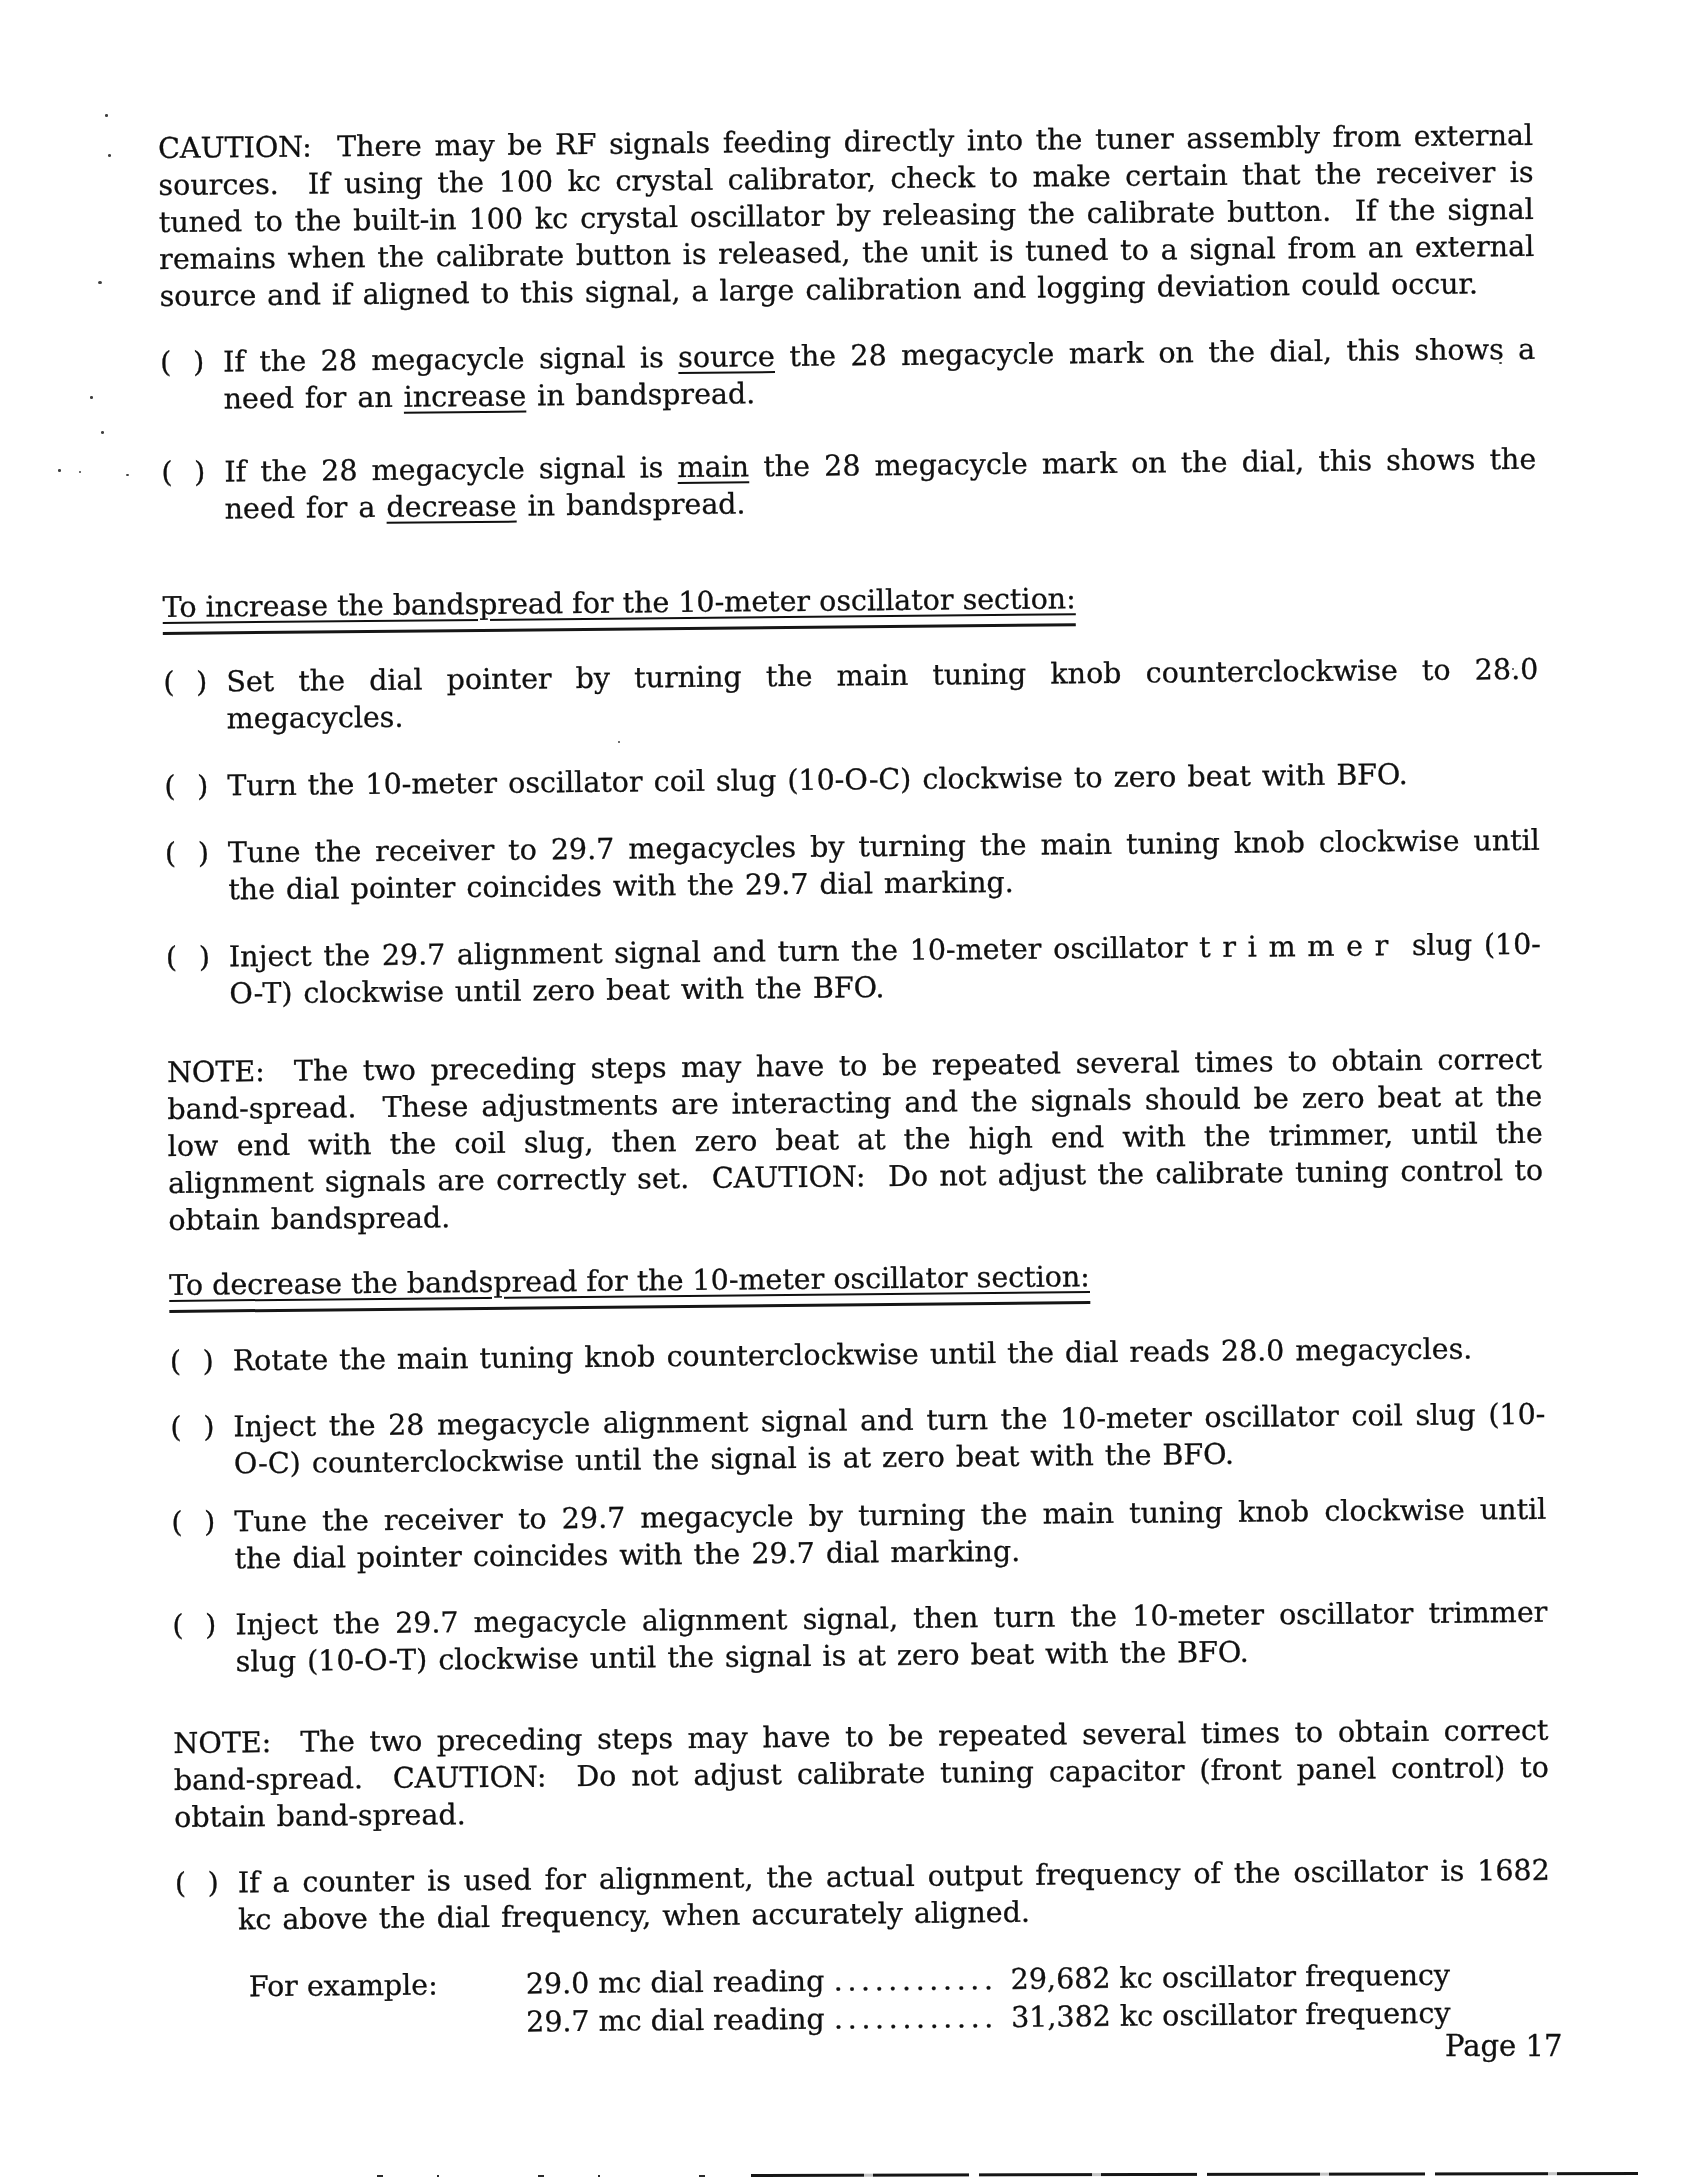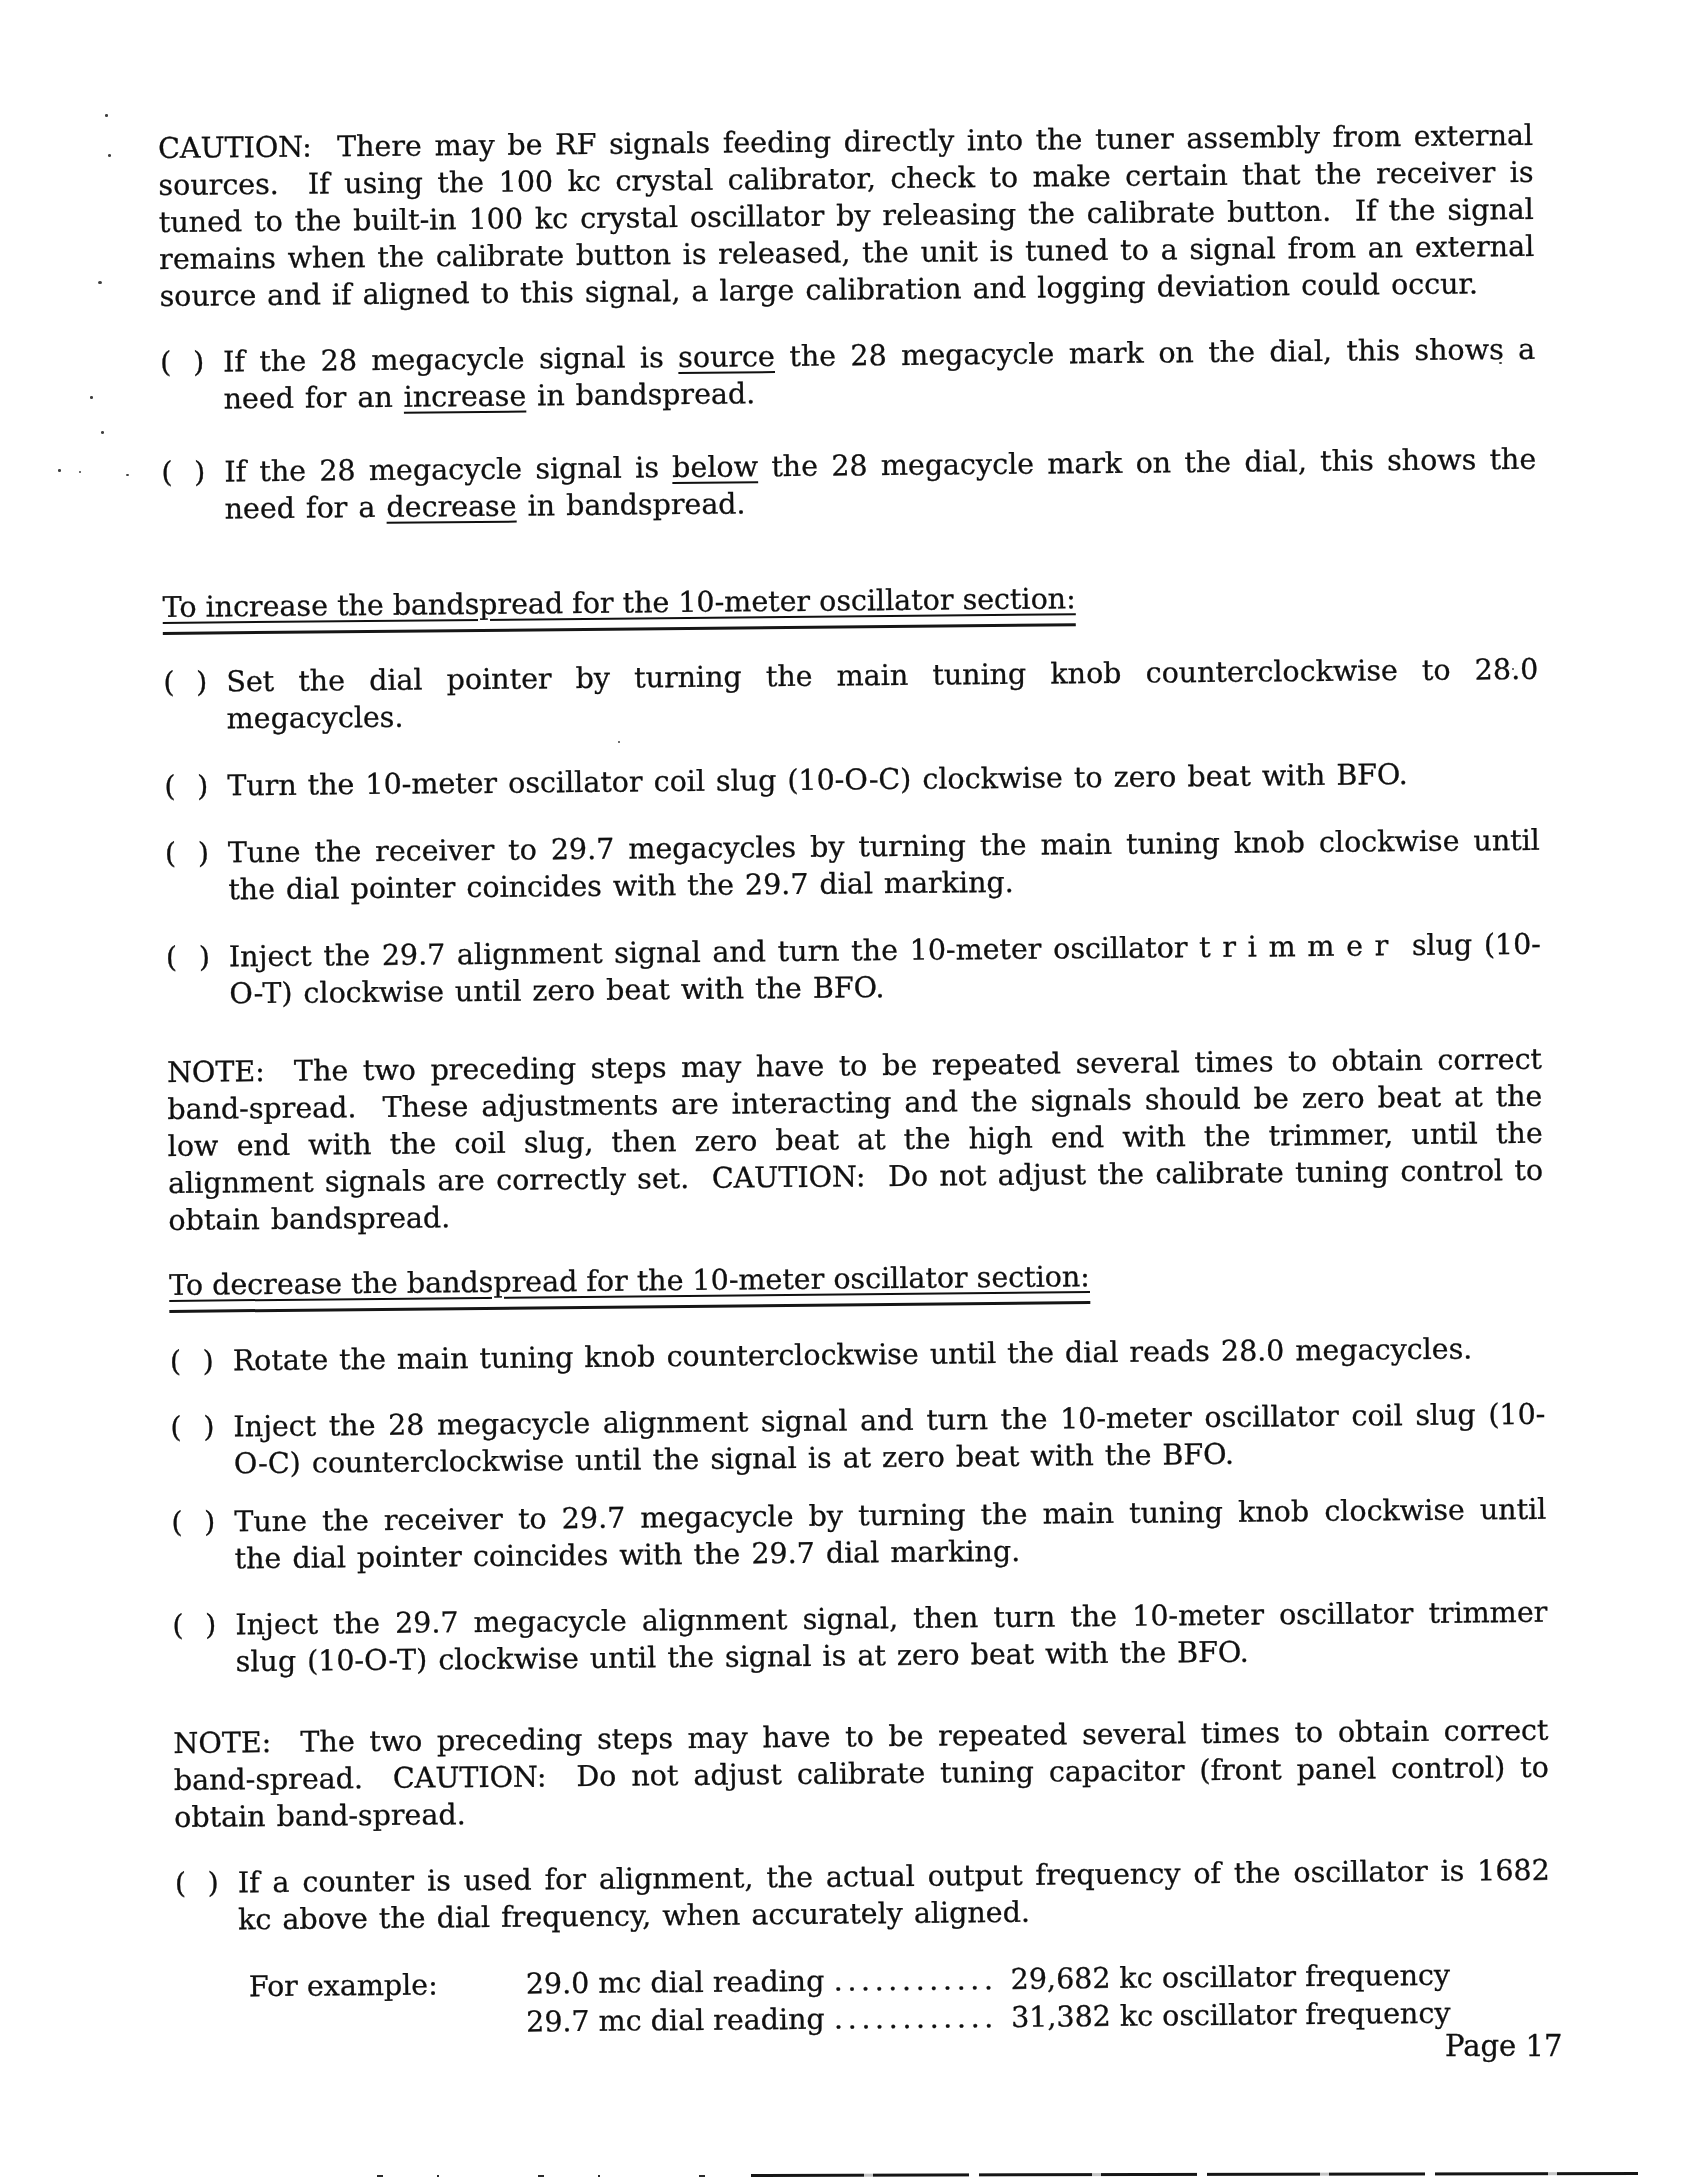--- a/index.html
+++ b/index.html
@@ -118,21 +118,21 @@
           <span>)</span>
         </span>
       <span class="txt"><span>If the 28 megacycle signal is </span><span class="u">source</span><span> the 28 megacycle mark on the dial, this shows a need for an </span><span class="u">increase</span><span> in bandspread.</span></span>
     </div>
 
     <div class="item m-below">
       <span class="cb">
           <span>(</span>
           <span>)</span>
         </span>
-      <span class="txt"><span>If the 28 megacycle signal is </span><span class="u">below</span><span> the 28 megacycle mark on the dial, this shows the need for a </span><span class="u">decrease</span><span> in bandspread.</span></span>
+      <span class="txt"><span>If the 28 megacycle signal is </span><span class="u">main</span><span> the 28 megacycle mark on the dial, this shows the need for a </span><span class="u">decrease</span><span> in bandspread.</span></span>
     </div>
 
     <div class="heading m-h1">
       <span class="hwrap"><span class="htext">To increase the bandspread for the 10-meter oscillator section:</span></span>
     </div>
 
     <div class="item m-inc0">
       <span class="cb">
           <span>(</span>
           <span>)</span>

